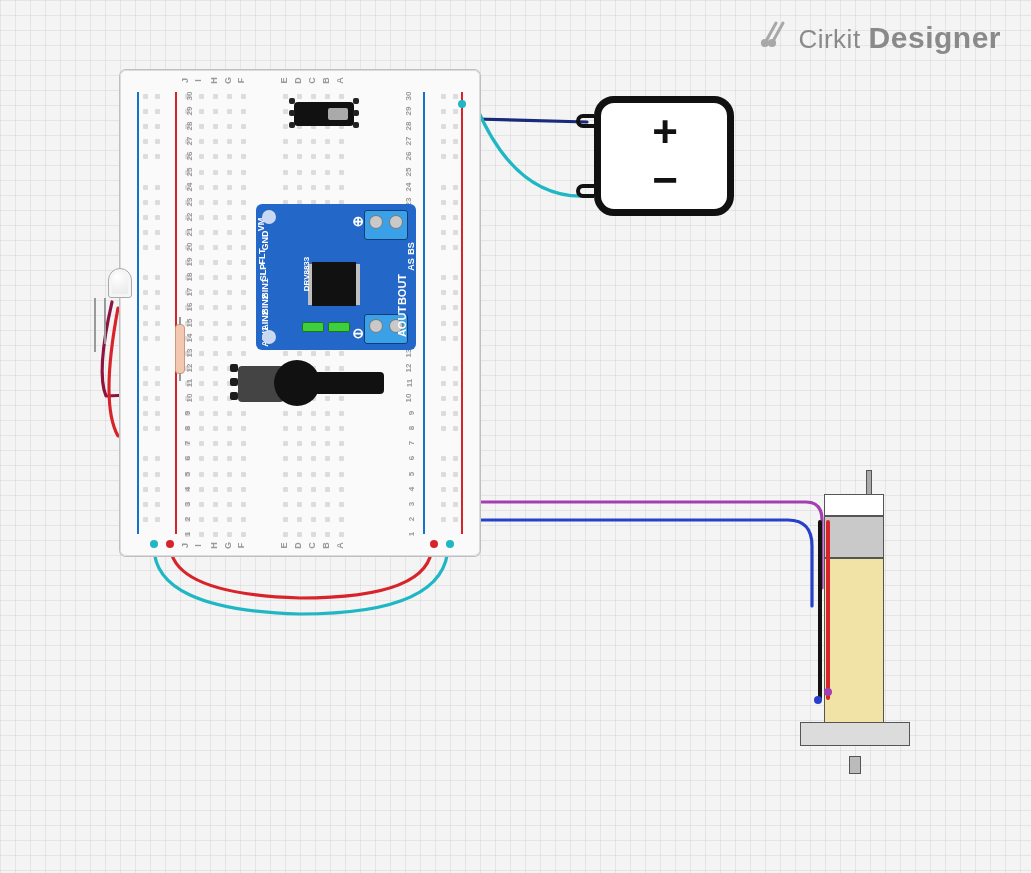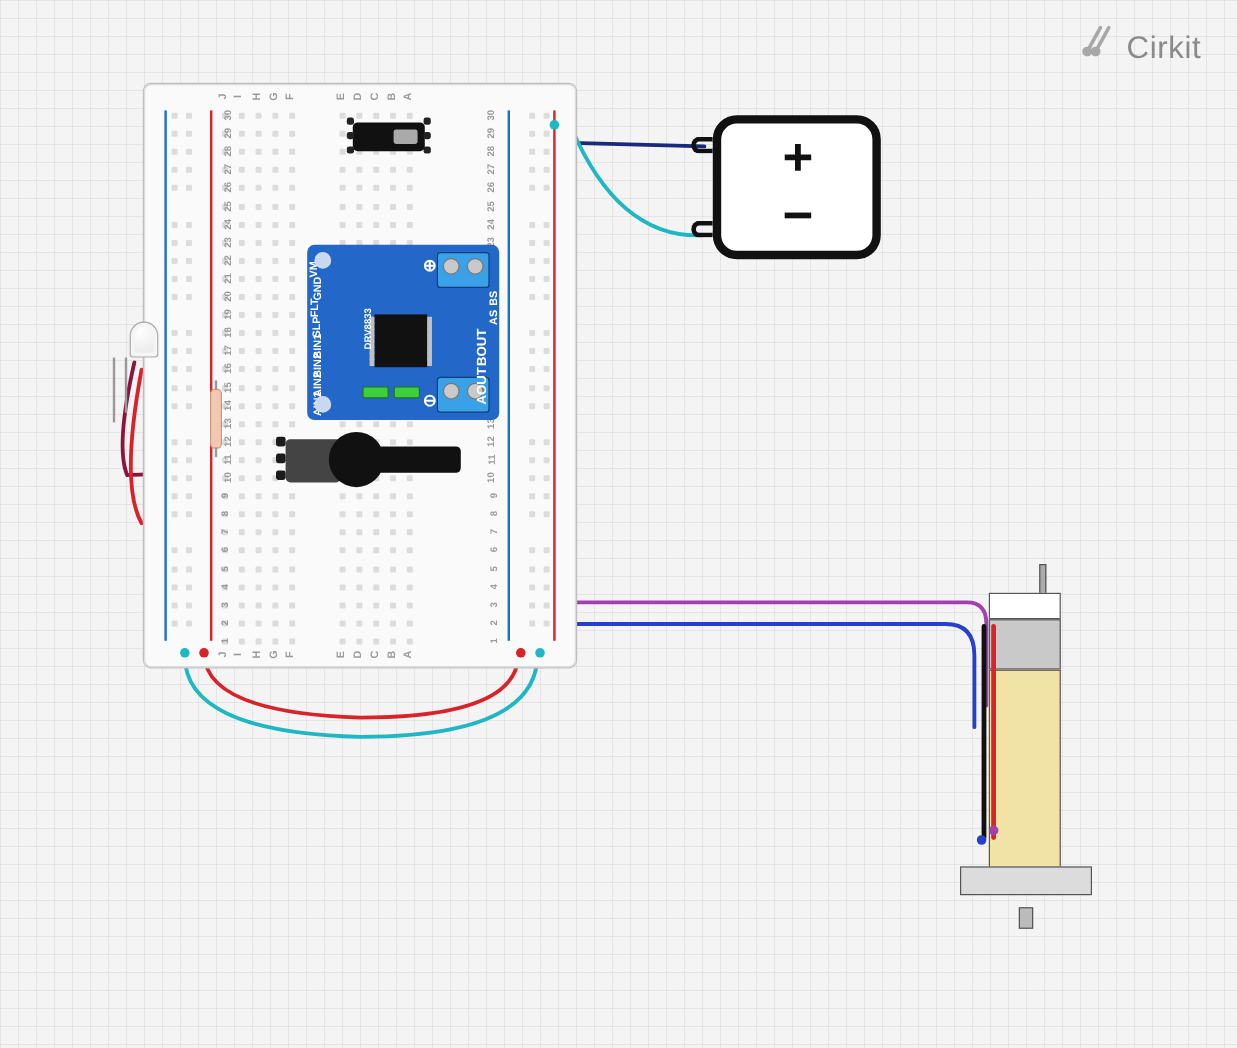--- a/index.html
+++ b/index.html
@@ -102,20 +102,21 @@
 <div class="abs logo">
   <svg class="logo-slashes" viewBox="0 0 30 30">
     <g stroke="#a8a8a8" stroke-width="3" stroke-linecap="round" fill="none">
       <path d="M5 25 L16 5"></path>
         <path d="M12 25 L23 5"></path>
       <circle cx="5" cy="25" r="2.6" fill="#a8a8a8"></circle>
         <circle cx="12" cy="25" r="2.6" fill="#a8a8a8"></circle>
     </g>
   </svg>
   <span class="logo-text-1">Cirkit</span>
+  <span class="logo-text-2">Designer</span>
 </div>
 
 <svg class="abs" style="left:0;top:0" width="1031" height="873">
 
   <path class="wire" d="M154 545 Q152 610 300 614 Q448 614 448 545" stroke="#1fb7c4"></path>
   <path class="wire" d="M170 545 Q172 594 300 598 Q432 598 432 545" stroke="#d8232a"></path>
 
   <path class="wire" d="M587 122 Q516 120 476 119 L454 119" stroke="#1a2a7a"></path>
   <path class="wire" d="M587 196 Q516 200 476 106 L464 106" stroke="#1fb7c4"></path>
 

